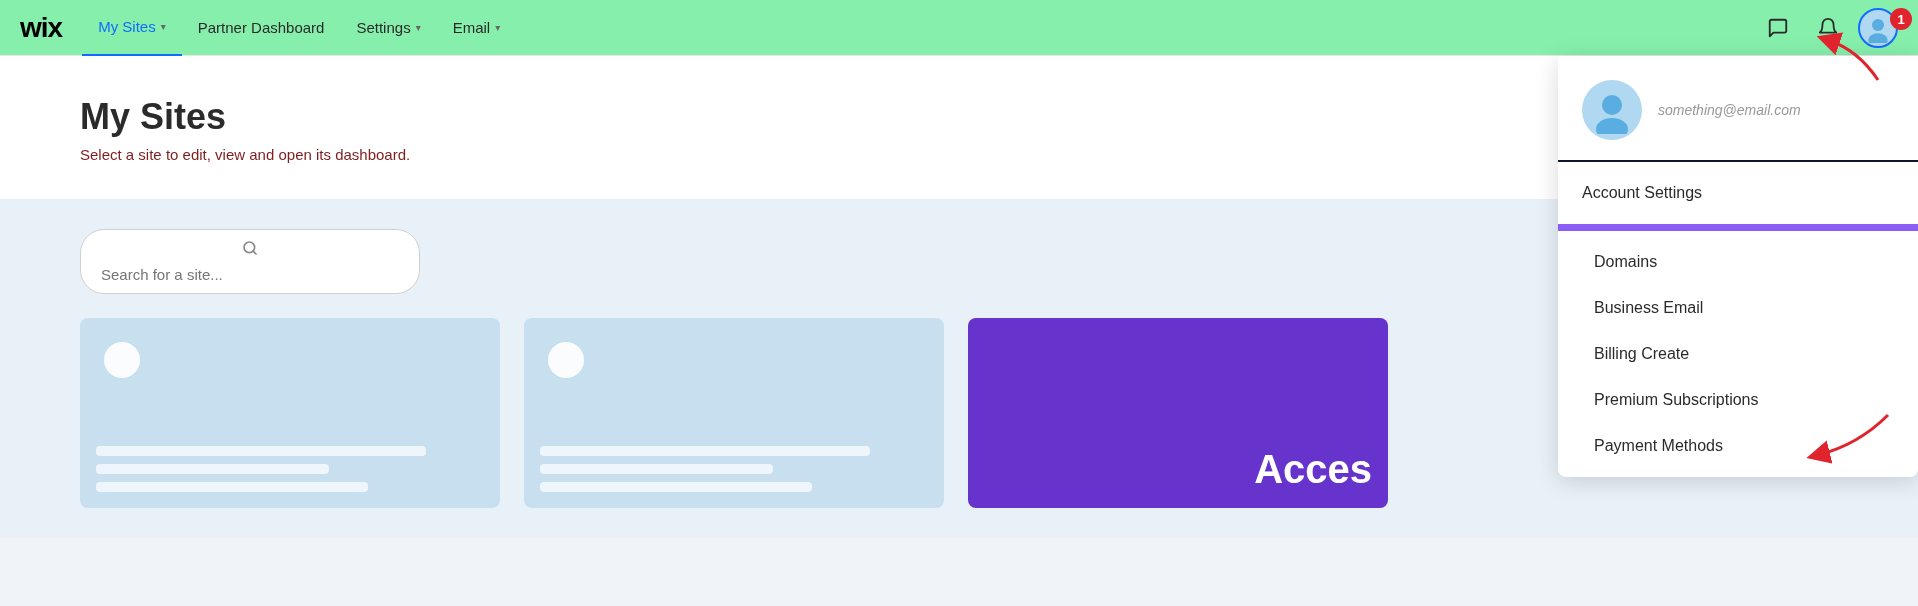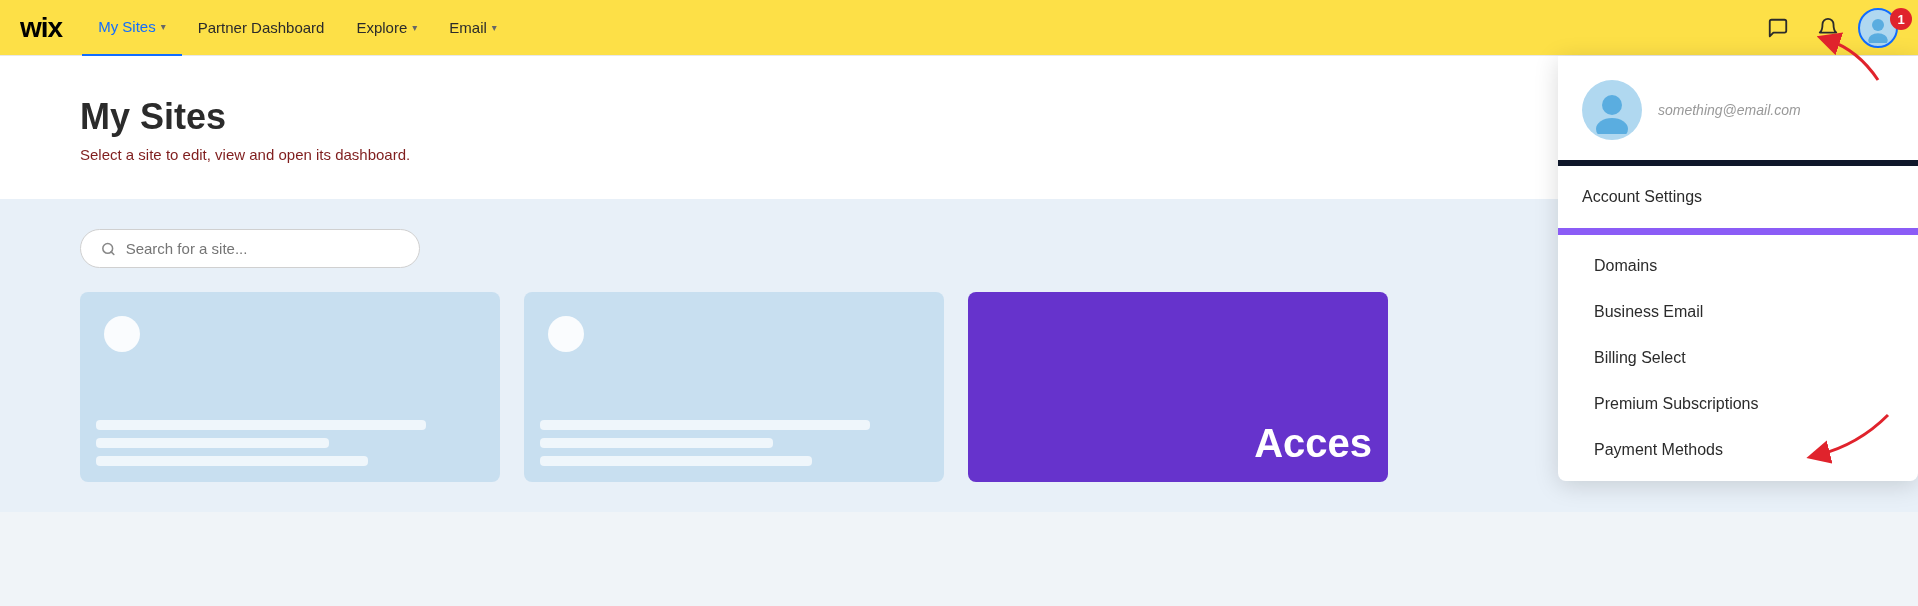--- a/index.html
+++ b/index.html
@@ -3,21 +3,21 @@
   <meta charset="utf-8">
   <style>
     * { margin: 0; padding: 0; box-sizing: border-box; }
     body { font-family: 'Helvetica Neue', Arial, sans-serif; background: #f0f4f8; width: 1918px; height: 606px; overflow: hidden; position: relative; }
 
     
     .header {
       position: fixed;
       top: 0; left: 0; right: 0;
       height: 56px;
-      background: #fde047;
+      background: #86efac;
       display: flex;
       align-items: center;
       padding: 0 20px;
       border-bottom: 1px solid #e8e8e8;
       z-index: 100;
     }
     .wix-logo {
       margin-right: 20px;
       font-size: 28px;
       font-weight: 900;
@@ -115,20 +115,21 @@
     .search-bar {
       display: flex;
       align-items: center;
       background: #fff;
       border: 1px solid #d0d0d0;
       border-radius: 24px;
       padding: 10px 20px;
       width: 340px;
       gap: 10px;
       margin-bottom: 24px;
+      flex-direction: column;
     }
     .search-bar input {
       border: none;
       outline: none;
       font-size: 15px;
       color: #999;
       width: 100%;
       background: transparent;
     }
     .search-icon {
@@ -196,21 +197,21 @@
       box-shadow: 0 4px 24px rgba(0,0,0,0.15);
       border-radius: 0 0 8px 8px;
       z-index: 200;
       overflow: hidden;
     }
     .dropdown-user-section {
       display: flex;
       align-items: center;
       gap: 16px;
       padding: 24px 24px 20px;
-      border-bottom: 6px solid #0f172a;
+      border-bottom: 2px solid #0f172a;
     }
     .dropdown-avatar {
       width: 60px;
       height: 60px;
       border-radius: 50%;
       background: #b0d8f0;
       display: flex;
       align-items: center;
       justify-content: center;
       flex-shrink: 0;
@@ -272,21 +273,21 @@
 
   <nav style="display:flex;align-items:center;height:100%;">
     <div class="nav-item active">
       <span>My Sites</span>
       <span class="chevron">▾</span>
     </div>
     <div class="nav-item">
       <span>Partner Dashboard</span>
     </div>
     <div class="nav-item">
-      <span>Explore</span>
+      <span>Settings</span>
       <span class="chevron">▾</span>
     </div>
     <div class="nav-item">
       <span>Email</span>
       <span class="chevron">▾</span>
     </div>
   </nav>
 
   <div class="header-right">
     <button class="header-icon-btn">
@@ -380,21 +381,21 @@
   </div>
 
   <div class="dropdown-section-no-border" style="position:relative;">
     <div class="dropdown-item">
       <span>Domains</span>
     </div>
     <div class="dropdown-item">
       <span>Business Email</span>
     </div>
     <div class="dropdown-item">
-      <span>Billing Select</span>
+      <span>Billing Create</span>
     </div>
     <div class="dropdown-item" style="position:relative;text-align:right;">
       <span>Premium Subscriptions</span>
 
     </div>
     <div class="dropdown-item">
       <span>Payment Methods</span>
     </div>
   </div>
 </div>

